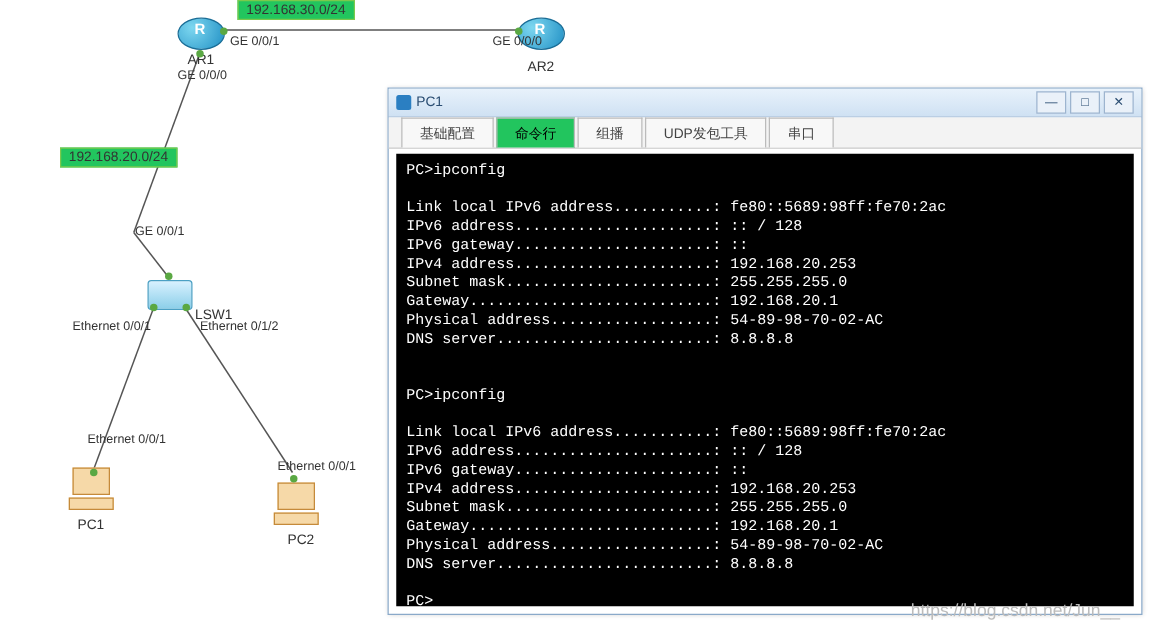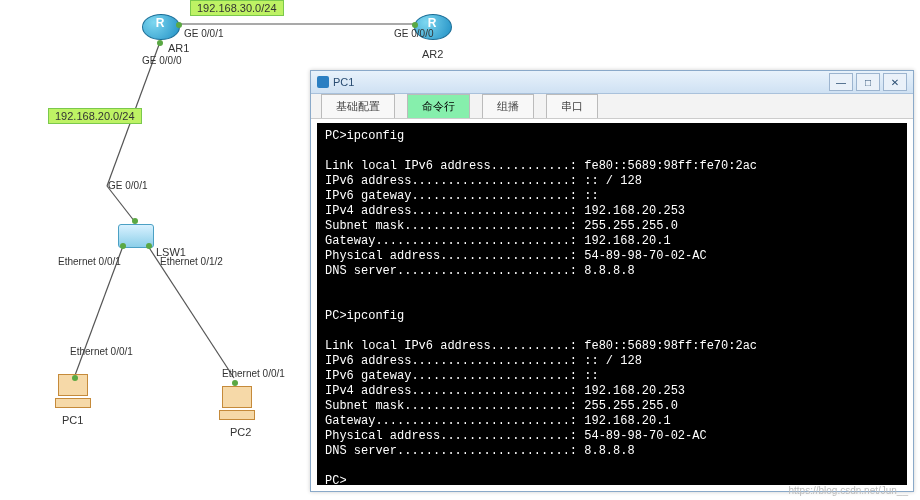--- a/index.html
+++ b/index.html
@@ -1,60 +1,60 @@
 <!DOCTYPE html>
 <html><head>
 <meta charset="utf-8">
 <style>
   html,body{margin:0;padding:0;width:920px;height:500px;font-family:"Microsoft YaHei",Arial,sans-serif;background:#fff;overflow:hidden}
   .canvas{position:absolute;left:0;top:0;width:920px;height:500px}
-  .subnet-label{position:absolute;background:#bef264;border:1px solid #7bc94c;font-size:11px;padding:1px 6px;color:#333}
+  .subnet-label{position:absolute;background:#22c55e;border:1px solid #7bc94c;font-size:11px;padding:1px 6px;color:#333}
   .port-label{position:absolute;font-size:10px;color:#333;white-space:nowrap}
   .dev-label{position:absolute;font-size:11px;color:#333;white-space:nowrap}
   svg.link{position:absolute;left:0;top:0;pointer-events:none}
   .router{position:absolute;width:36px;height:36px}
   .router .body{width:36px;height:24px;border-radius:50%;background:radial-gradient(circle at 30% 30%,#7dd7f0,#208fc4);position:absolute;top:6px;border:1px solid #1a6d96}
   .router .r{position:absolute;width:36px;text-align:center;top:8px;color:#fff;font-weight:bold;font-size:12px}
   .switch{position:absolute;width:40px;height:40px}
   .switch .box{width:34px;height:22px;background:linear-gradient(180deg,#d8f1ff,#8ccfe9);border:1px solid #4ba0c4;border-radius:3px;position:absolute;top:8px}
   .pc{position:absolute;width:42px;height:42px}
   .pc .mon{width:28px;height:20px;border:1px solid #c58a3a;background:#f6d9a8;position:absolute;left:6px;top:2px}
   .pc .base{width:34px;height:8px;border:1px solid #c58a3a;background:#f6d9a8;position:absolute;left:3px;top:26px}
   .dot{position:absolute;width:6px;height:6px;background:#5aa843;border-radius:50%}
   .pc1-window{position:absolute;left:310px;top:70px;width:602px;height:420px;border:1px solid #8aa9c9;background:#fff;box-shadow:0 0 4px rgba(0,0,0,.2)}
   .titlebar{height:22px;background:linear-gradient(180deg,#e8f2fb,#cfe1f3);border-bottom:1px solid #a9c1db;display:flex;align-items:center;padding:0 6px;font-size:11px;color:#2a4d72}
   .titlebar .icon{width:12px;height:12px;background:#2b7fc2;margin-right:4px;display:inline-block;border-radius:2px}
   .titlebar .spacer{flex:1}
   .win-btn{width:22px;height:16px;border:1px solid #9cb4cf;margin-left:3px;display:flex;align-items:center;justify-content:center;font-size:10px;background:#eaf1f9;cursor:pointer}
   .tabs{height:24px;background:#f3f3f3;border-bottom:1px solid #ccc;display:flex;align-items:flex-end;padding-left:10px;font-size:11px}
-  .tab{padding:4px 14px;border:1px solid #bbb;border-bottom:none;margin-right:12px;background:#f8f8f8;color:#444}
-  .tab.active{background:#86efac;color:#000}
+  .tab{padding:4px 14px;border:1px solid #bbb;border-bottom:none;margin-right:2px;background:#f8f8f8;color:#444}
+  .tab.active{background:#22c55e;color:#000}
   .terminal{position:absolute;left:6px;right:6px;top:52px;bottom:6px;background:#000;color:#fff;font-family:"Consolas","Courier New",monospace;font-size:12px;line-height:15px;padding:6px 8px;overflow:hidden;white-space:pre}
-  .watermark{position:absolute;right:12px;bottom:4px;color:#bbb;font-size:10px}
+  .watermark{position:absolute;right:24px;bottom:4px;color:#bbb;font-size:14px}
 </style>
 </head>
 <body>
 
 <div class="canvas">
   <svg class="link" width="920" height="500">
     <line x1="178" y1="24" x2="420" y2="24" stroke="#555" stroke-width="1.2"></line>
     <line x1="160" y1="42" x2="107" y2="186" stroke="#555" stroke-width="1.2"></line>
     <line x1="107" y1="186" x2="135" y2="222" stroke="#555" stroke-width="1.2"></line>
     <line x1="123" y1="246" x2="74" y2="378" stroke="#555" stroke-width="1.2"></line>
     <line x1="148" y1="246" x2="234" y2="378" stroke="#555" stroke-width="1.2"></line>
   </svg>
 
   <div class="subnet-label" style="left:190px;top:0px">192.168.30.0/24</div>
-  <div class="subnet-label" style="left:48px;top:108px">192.168.20.0/24</div>
+  <div class="subnet-label" style="left:48px;top:118px">192.168.20.0/24</div>
 
   <div class="router" style="left:142px;top:8px">
       <div class="body"></div>
       <div class="r">R</div>
     </div>
-  <div class="dev-label" style="left:168px;top:42px">AR1</div>
+  <div class="dev-label" style="left:150px;top:42px">AR1</div>
   <div class="port-label" style="left:184px;top:28px">GE 0/0/1</div>
   <div class="port-label" style="left:142px;top:55px">GE 0/0/0</div>
   <div class="dot" style="left:176px;top:22px"></div>
   <div class="dot" style="left:157px;top:40px"></div>
 
   <div class="router" style="left:414px;top:8px">
       <div class="body"></div>
       <div class="r">R</div>
     </div>
   <div class="dev-label" style="left:422px;top:48px">AR2</div>
@@ -95,20 +95,21 @@
     <span>PC1</span>
     <span class="spacer"></span>
     <div class="win-btn">—</div>
     <div class="win-btn">□</div>
     <div class="win-btn">✕</div>
   </div>
   <div class="tabs">
     <div class="tab">基础配置</div>
     <div class="tab active">命令行</div>
     <div class="tab">组播</div>
+    <div class="tab">UDP发包工具</div>
     <div class="tab">串口</div>
   </div>
   <div class="terminal">PC&gt;ipconfig
 
 Link local IPv6 address...........: fe80::5689:98ff:fe70:2ac
 IPv6 address......................: :: / 128
 IPv6 gateway......................: ::
 IPv4 address......................: 192.168.20.253
 Subnet mask.......................: 255.255.255.0
 Gateway...........................: 192.168.20.1

